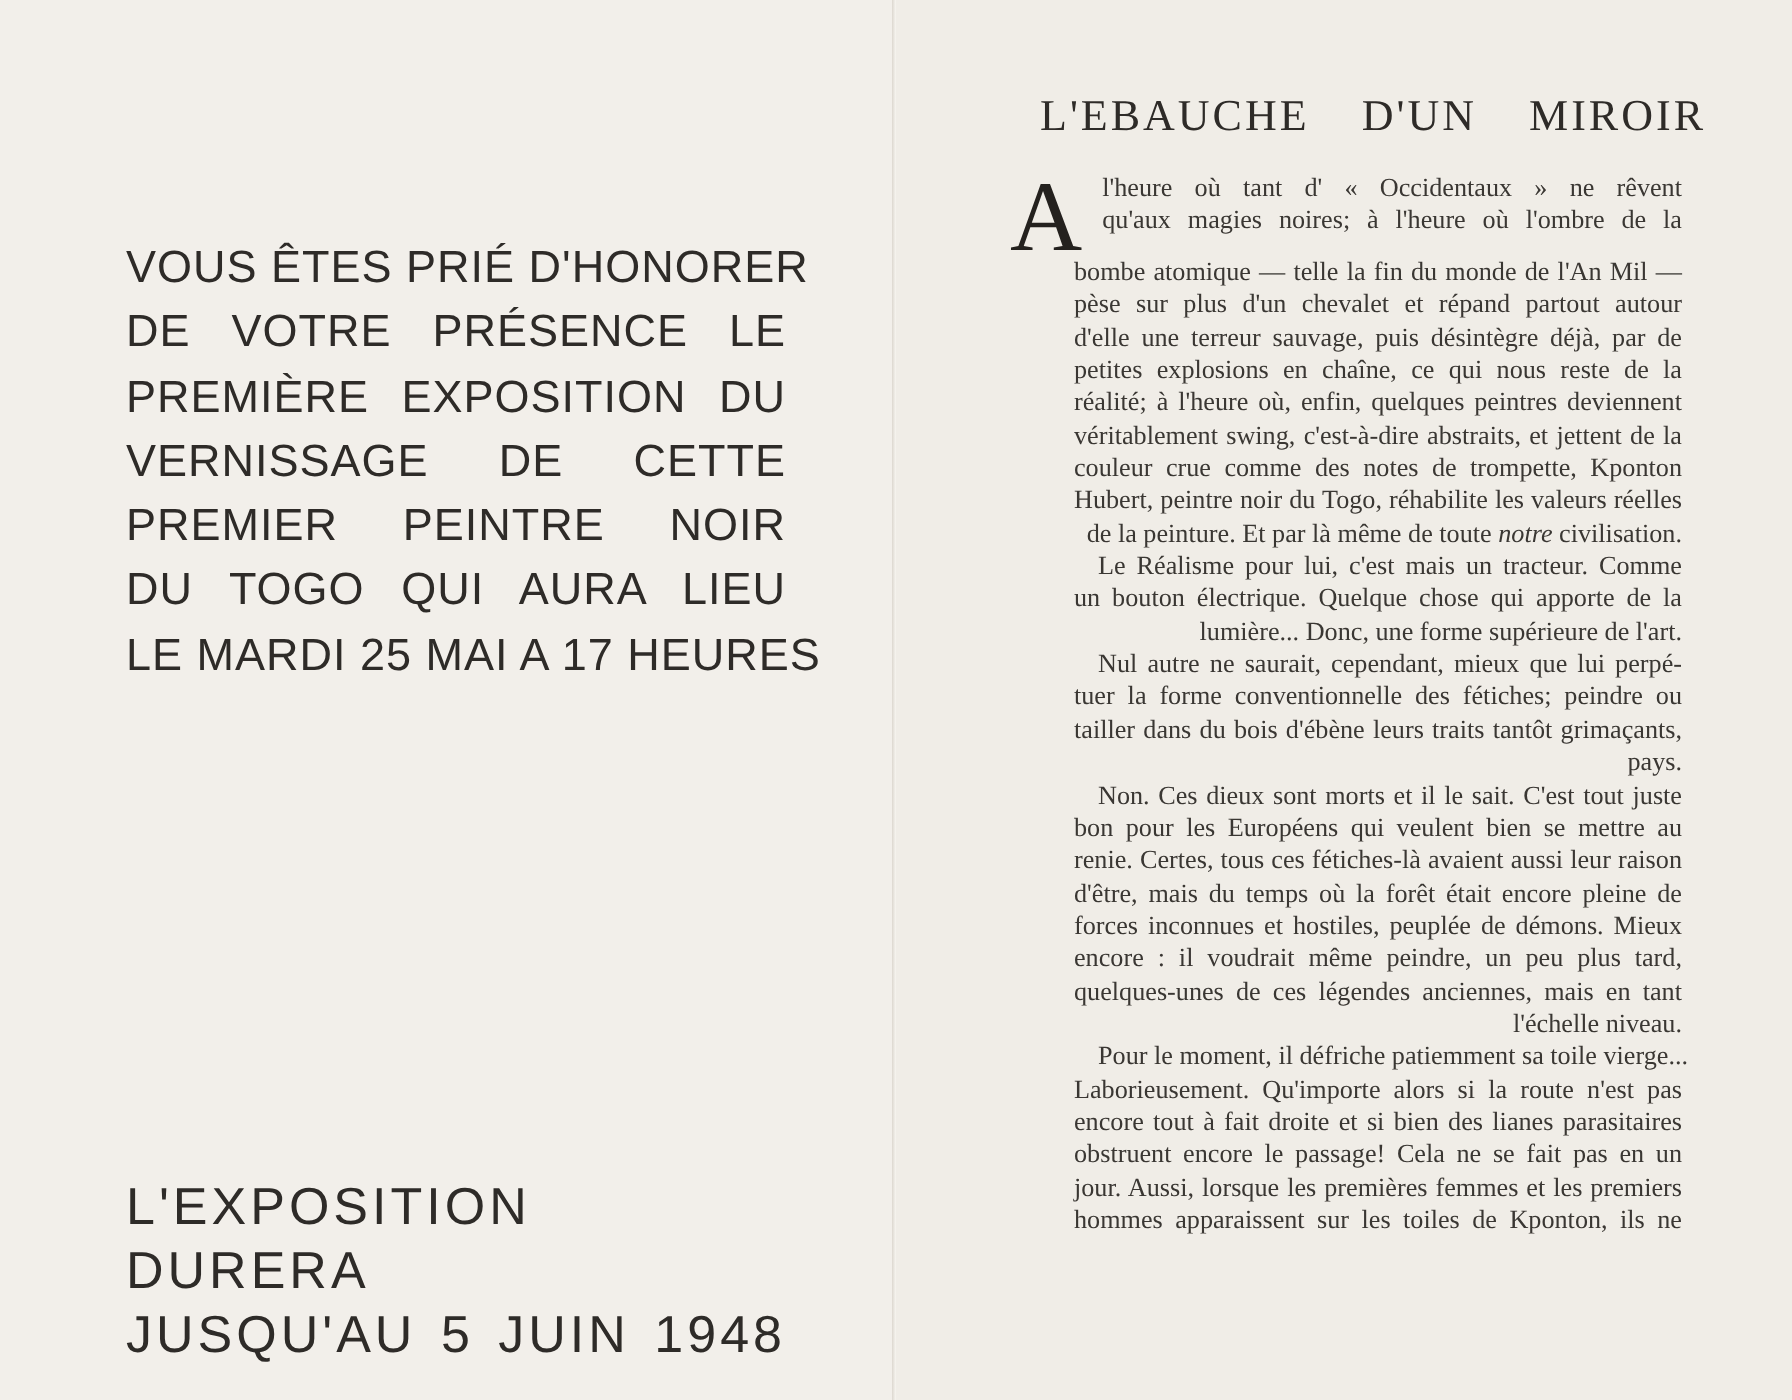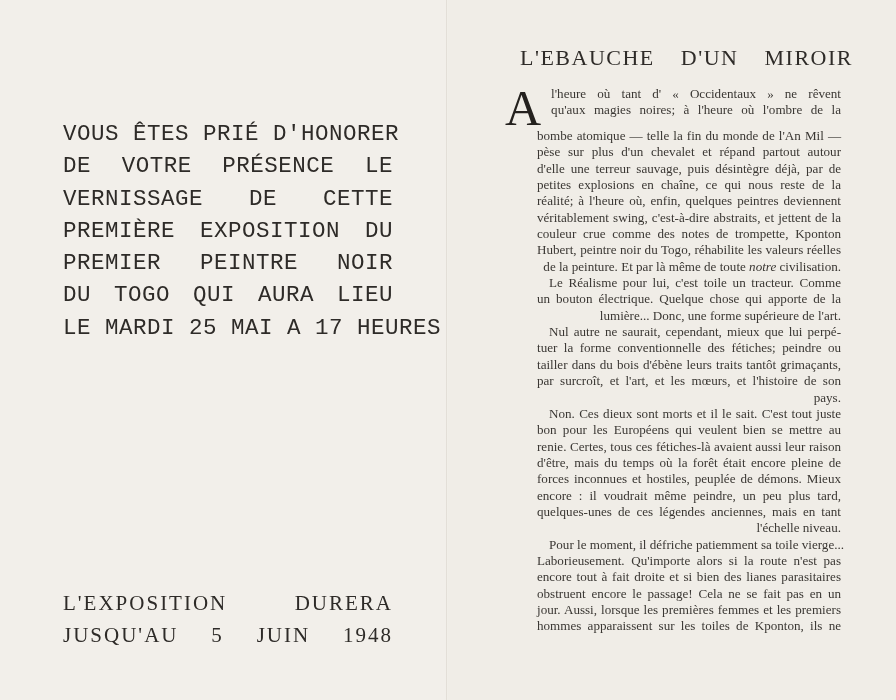--- a/index.html
+++ b/index.html
@@ -12,32 +12,32 @@
   }
   .page { position:absolute; top:0; height:700px; }
   .left { left:0; width:447px; background:#f2efea; }
   .right { left:448px; width:448px; background:#f0ede7; }
   .fold {
     position:absolute; left:446px; top:0; width:2px; height:700px;
     background:linear-gradient(to right, #dcd7cf, #f8f6f1);
   }
   .invite {
     position:absolute; left:63px; top:118px; width:330px;
-    font-family:Liberation Mono, monospace;
+    font-family:Liberation Sans, sans-serif;
     font-size:22.5px; line-height:32.3px;
     color:#2e2b28;
   }
   .invite .line {
     display:block; text-align:justify; text-align-last:justify;
     white-space:nowrap; letter-spacing:0.5px;
   }
   .duration {
     position:absolute; left:63px; top:587px; width:330px;
-    font-family:Liberation Serif, serif;
-    font-size:21px; line-height:32px; color:#2e2b28;
+    font-family:Liberation Sans, sans-serif;
+    font-size:26px; line-height:32px; color:#2e2b28;
   }
   .duration .line {
     display:block; text-align:justify; text-align-last:justify; letter-spacing:2px;
   }
   .article-title {
     position:absolute; left:507px; top:44px; width:333px;
     font-family:"Liberation Serif", serif;
     font-size:22px; line-height:28px; color:#2e2b28;
     text-align:justify; text-align-last:justify; letter-spacing:1.5px;margin-left:13px;
   }
@@ -58,22 +58,22 @@
   .article .ind { padding-left:12px; }
   em { font-style:italic; }
 </style>
 </head>
 <body>
 
 <div class="page left">
   <div class="invite">
     <span class="line">VOUS ÊTES PRIÉ D'HONORER</span>
     <span class="line">DE VOTRE PRÉSENCE LE</span>
+    <span class="line">PREMIÈRE EXPOSITION DU</span>
     <span class="line">VERNISSAGE DE CETTE</span>
-    <span class="line">PREMIÈRE EXPOSITION DU</span>
     <span class="line">PREMIER PEINTRE NOIR</span>
     <span class="line">DU TOGO QUI AURA LIEU</span>
     <span class="line">LE MARDI 25 MAI A 17 HEURES</span>
   </div>
   <div class="duration">
     <span class="line">L'EXPOSITION DURERA</span>
     <span class="line">JUSQU'AU 5 JUIN 1948</span>
   </div>
 </div>
 
@@ -93,30 +93,29 @@
     <span class="l">d'elle une terreur sauvage, puis désintègre déjà, par de</span>
     <span class="l">petites explosions en chaîne, ce qui nous reste de la</span>
     <span class="l">réalité; à l'heure où, enfin, quelques peintres deviennent</span>
     <span class="l">véritablement swing, c'est-à-dire abstraits, et jettent de la</span>
     <span class="l">couleur crue comme des notes de trompette, Kponton</span>
     <span class="l">Hubert, peintre noir du Togo, réhabilite les valeurs réelles</span>
     <span class="last"><span>de la peinture. Et par là même de toute </span><em>notre</em><span> civilisation.</span></span>
   </p>
 
   <p style="text-indent:0">
-    <span class="l ind">Le Réalisme pour lui, c'est toile un tracteur. Comme</span>
+    <span class="l ind">Le Réalisme pour lui, c'est mais un tracteur. Comme</span>
     <span class="l">un bouton électrique. Quelque chose qui apporte de la</span>
     <span class="last">lumière... Donc, une forme supérieure de l'art.</span>
   </p>
 
   <p style="text-indent:0">
     <span class="l ind">Nul autre ne saurait, cependant, mieux que lui perpé-</span>
     <span class="l">tuer la forme conventionnelle des fétiches; peindre ou</span>
     <span class="l">tailler dans du bois d'ébène leurs traits tantôt grimaçants,</span>
-    <span class="l">par surcroît, et l'art, et les mœurs, et l'histoire de son</span>
     <span class="last">pays.</span>
   </p>
 
   <p style="text-indent:0">
     <span class="l ind">Non. Ces dieux sont morts et il le sait. C'est tout juste</span>
     <span class="l">bon pour les Européens qui veulent bien se mettre au</span>
     <span class="l">renie. Certes, tous ces fétiches-là avaient aussi leur raison</span>
     <span class="l">d'être, mais du temps où la forêt était encore pleine de</span>
     <span class="l">forces inconnues et hostiles, peuplée de démons. Mieux</span>
     <span class="l">encore : il voudrait même peindre, un peu plus tard,</span>

